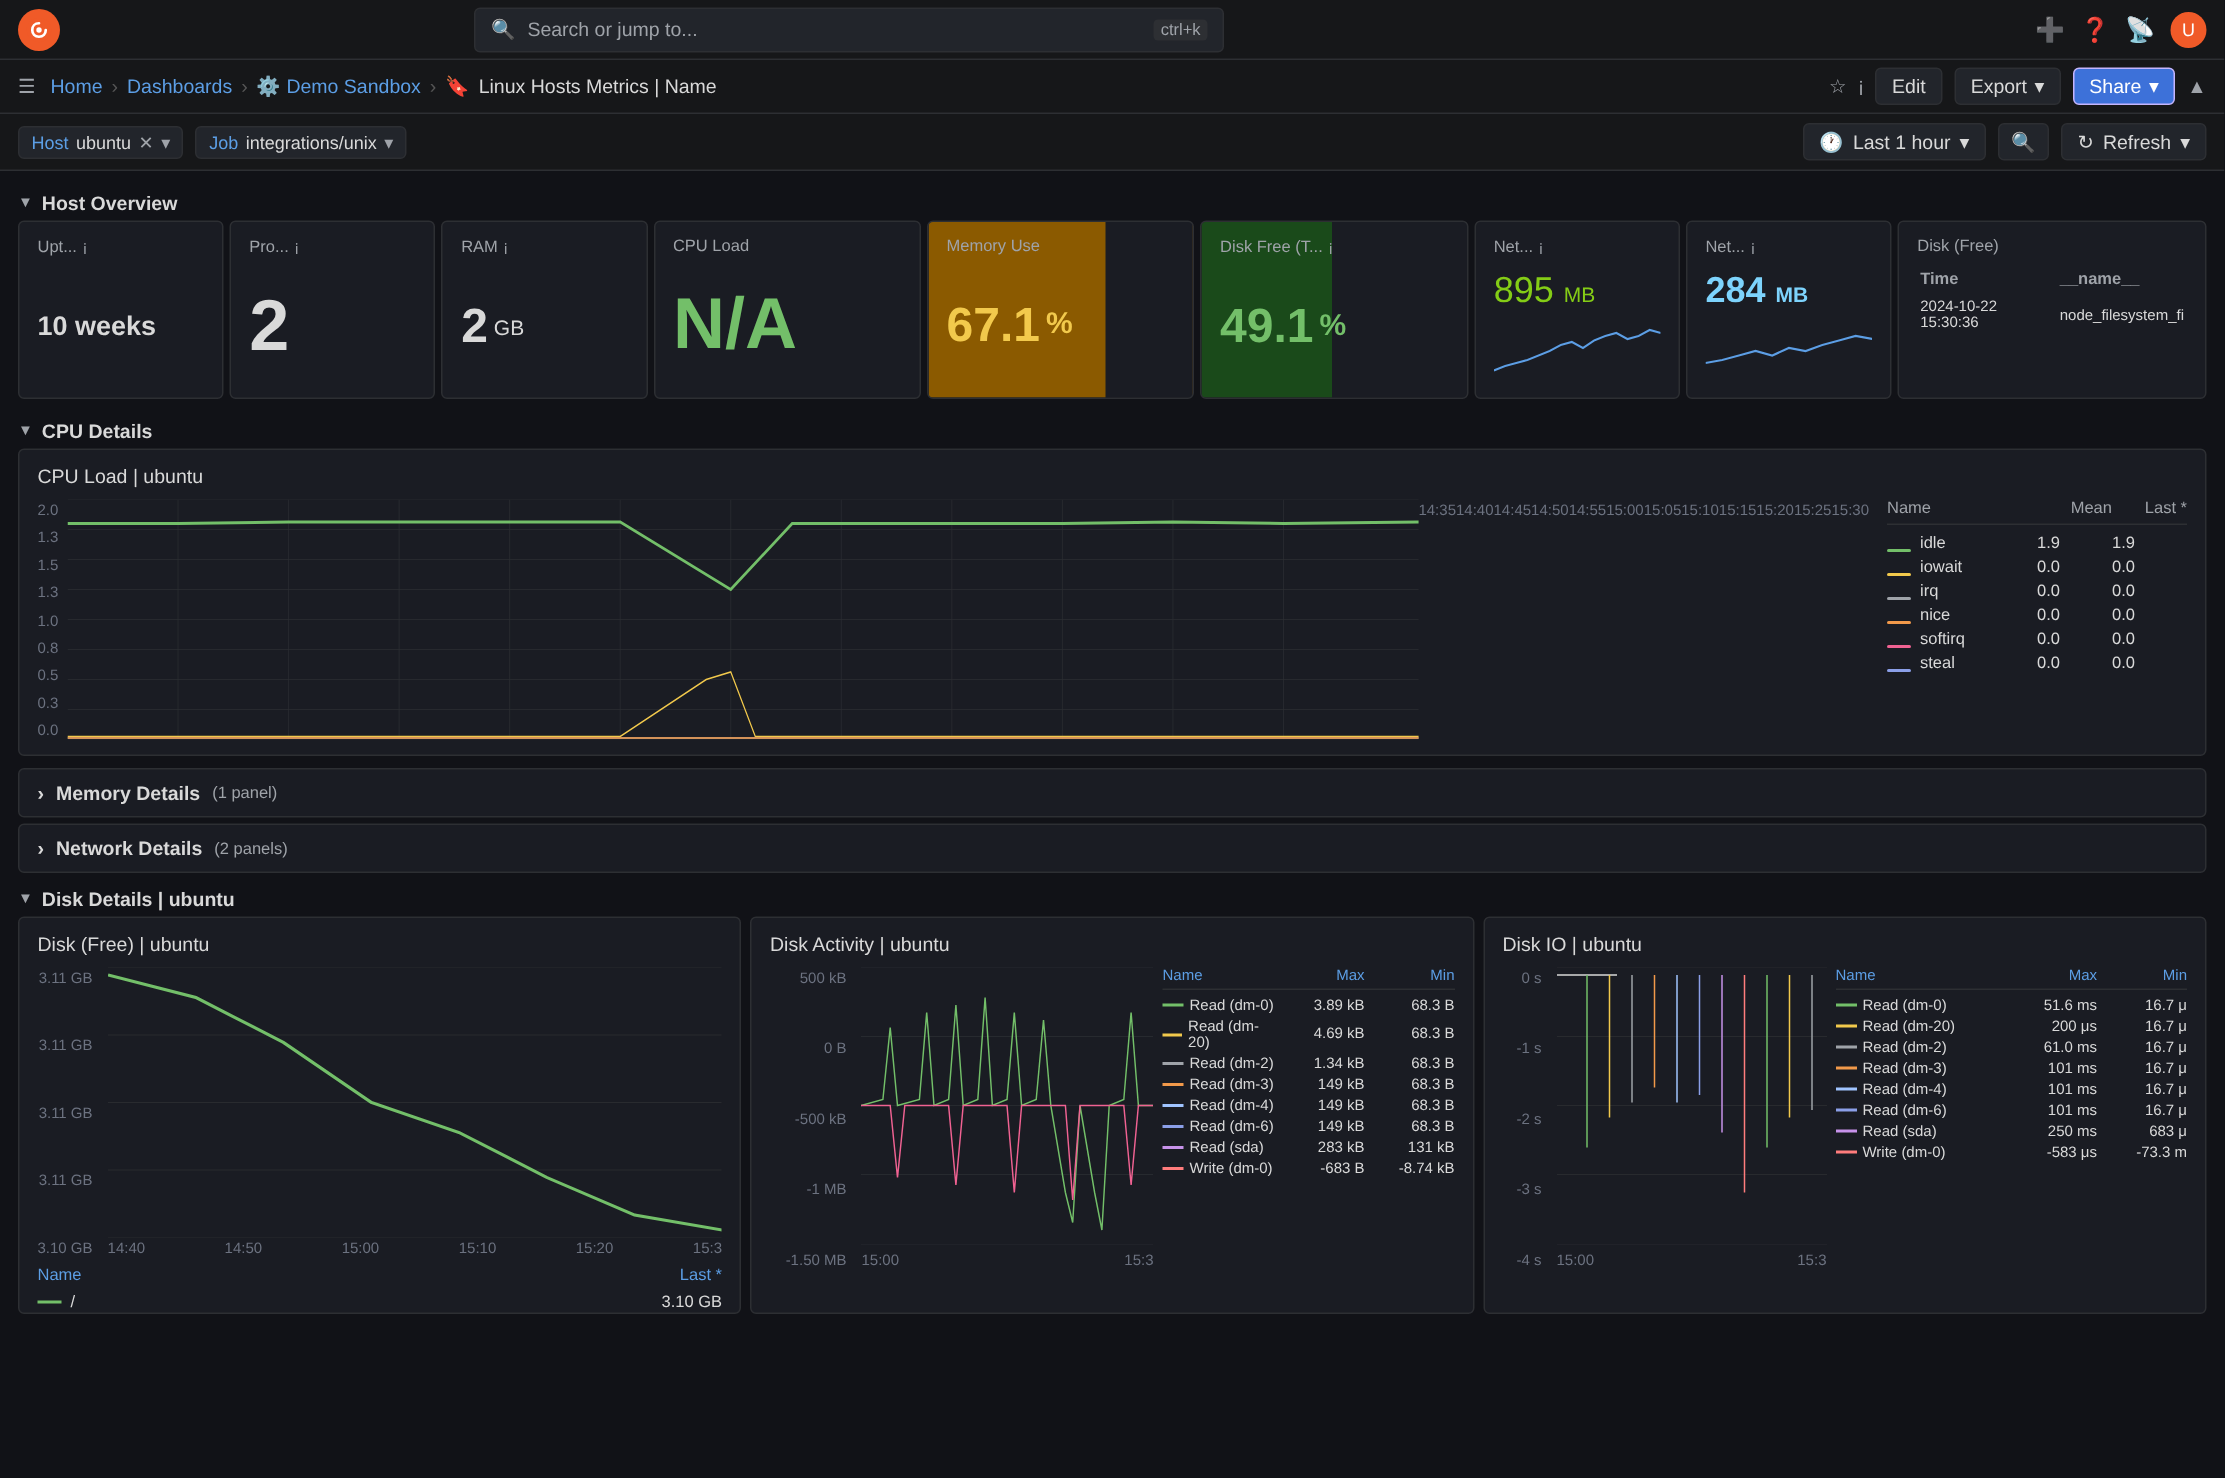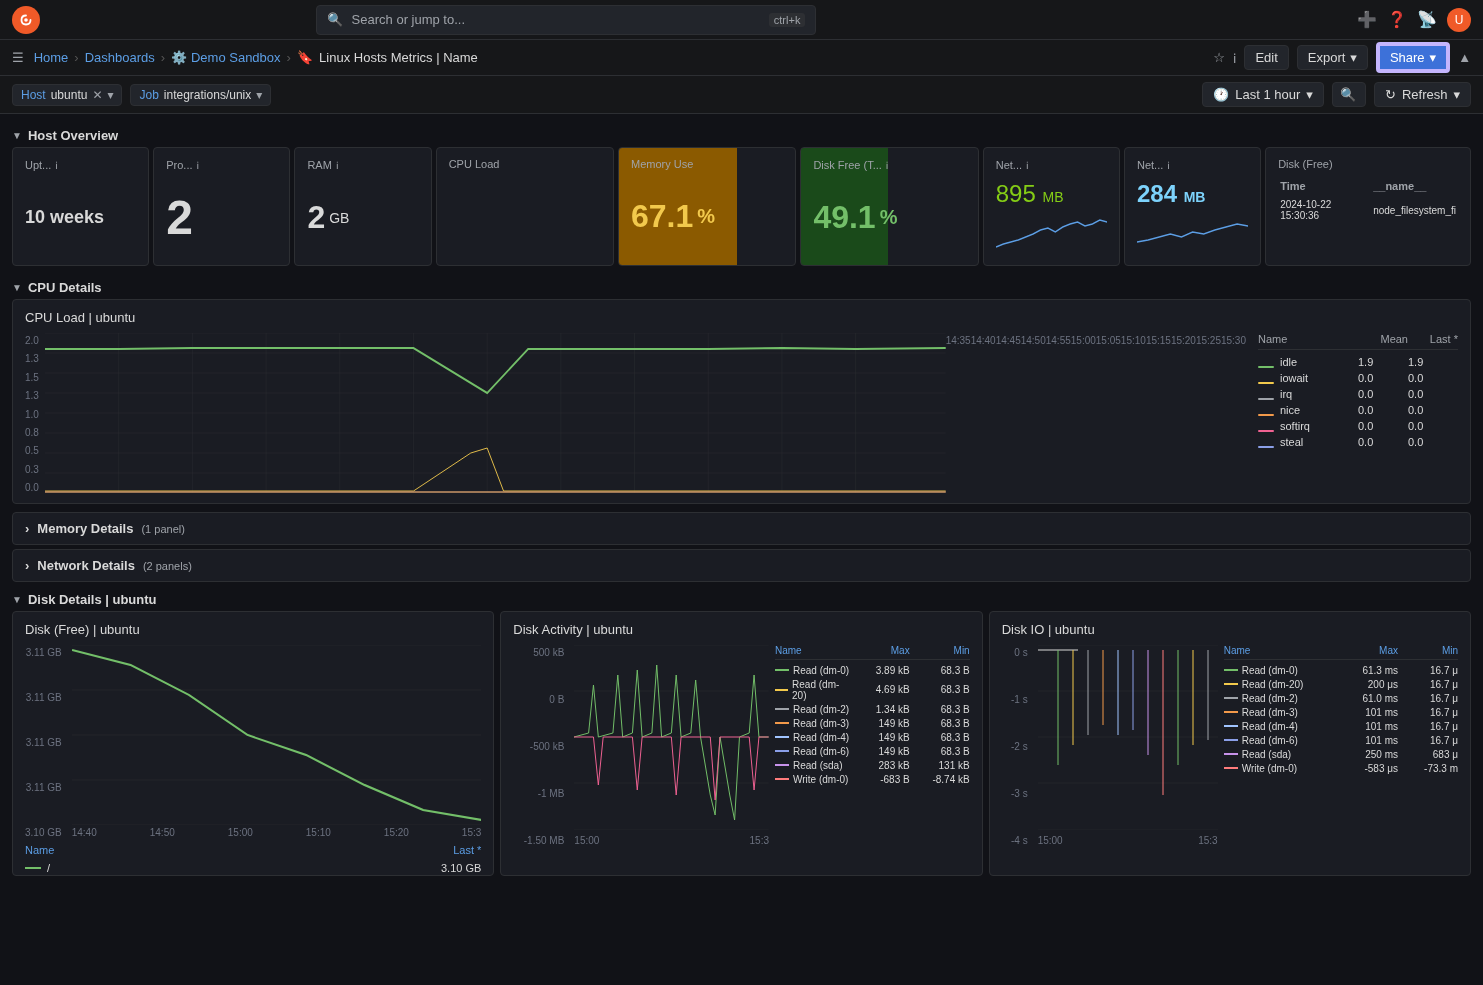--- a/index.html
+++ b/index.html
@@ -87,21 +87,21 @@
       color: #d9d9d9;
       padding: 4px 10px;
       cursor: pointer;
       font-size: 13px;
       display: flex;
       align-items: center;
       gap: 5px;
     }
     .btn-blue {
       background: #3d71d9;
-      border: 4px solid #c4b5fd;
+      border: 1px solid #c4b5fd;
       color: white;
     }
 
     
     .filter-bar {
       display: flex;
       align-items: center;
       background: #161719;
       border-bottom: 1px solid #2d2f33;
       padding: 6px 12px;
@@ -471,20 +471,21 @@
       <div class="panel-value" style="font-size:32px;color:#d9d9d9;">
         <span>2</span>
         <span class="sub-value">GB</span>
       </div>
     </div>
 
     <div class="stat-panel">
       <div class="panel-title">
         <span>CPU Load</span>
       </div>
+      <div class="panel-value na">N/A</div>
     </div>
 
     <div class="stat-panel" style="background:linear-gradient(90deg,#8b5a00 67%,#1a1c23 67%)">
       <div class="panel-title">
         <span>Memory Use</span>
       </div>
       <div class="panel-value orange" style="font-size:32px;">
         <span>67.1</span>
           <span style="font-size:20px;">%</span>
       </div>
@@ -862,21 +863,21 @@
         </div>
 
         <div style="flex:1;font-size:10px;">
           <div class="small-legend-header">
             <span style="color:#5c9ee5;">Name</span>
             <span style="text-align:right;color:#5c9ee5;">Max</span>
             <span style="text-align:right;color:#5c9ee5;">Min</span>
           </div>
           <div class="small-legend-row">
             <div style="display:flex;align-items:center;gap:4px;"><span style="display:inline-block;width:14px;height:2px;background:#73bf69;"></span>Read (dm-0)</div>
-            <span class="small-legend-val">61.3 ms</span>
+            <span class="small-legend-val">51.6 ms</span>
             <span class="small-legend-val">16.7 μ</span>
           </div>
           <div class="small-legend-row">
             <div style="display:flex;align-items:center;gap:4px;"><span style="display:inline-block;width:14px;height:2px;background:#f2c94c;"></span>Read (dm-20)</div>
             <span class="small-legend-val">200 μs</span>
             <span class="small-legend-val">16.7 μ</span>
           </div>
           <div class="small-legend-row">
             <div style="display:flex;align-items:center;gap:4px;"><span style="display:inline-block;width:14px;height:2px;background:#9fa3a9;"></span>Read (dm-2)</div>
             <span class="small-legend-val">61.0 ms</span>

